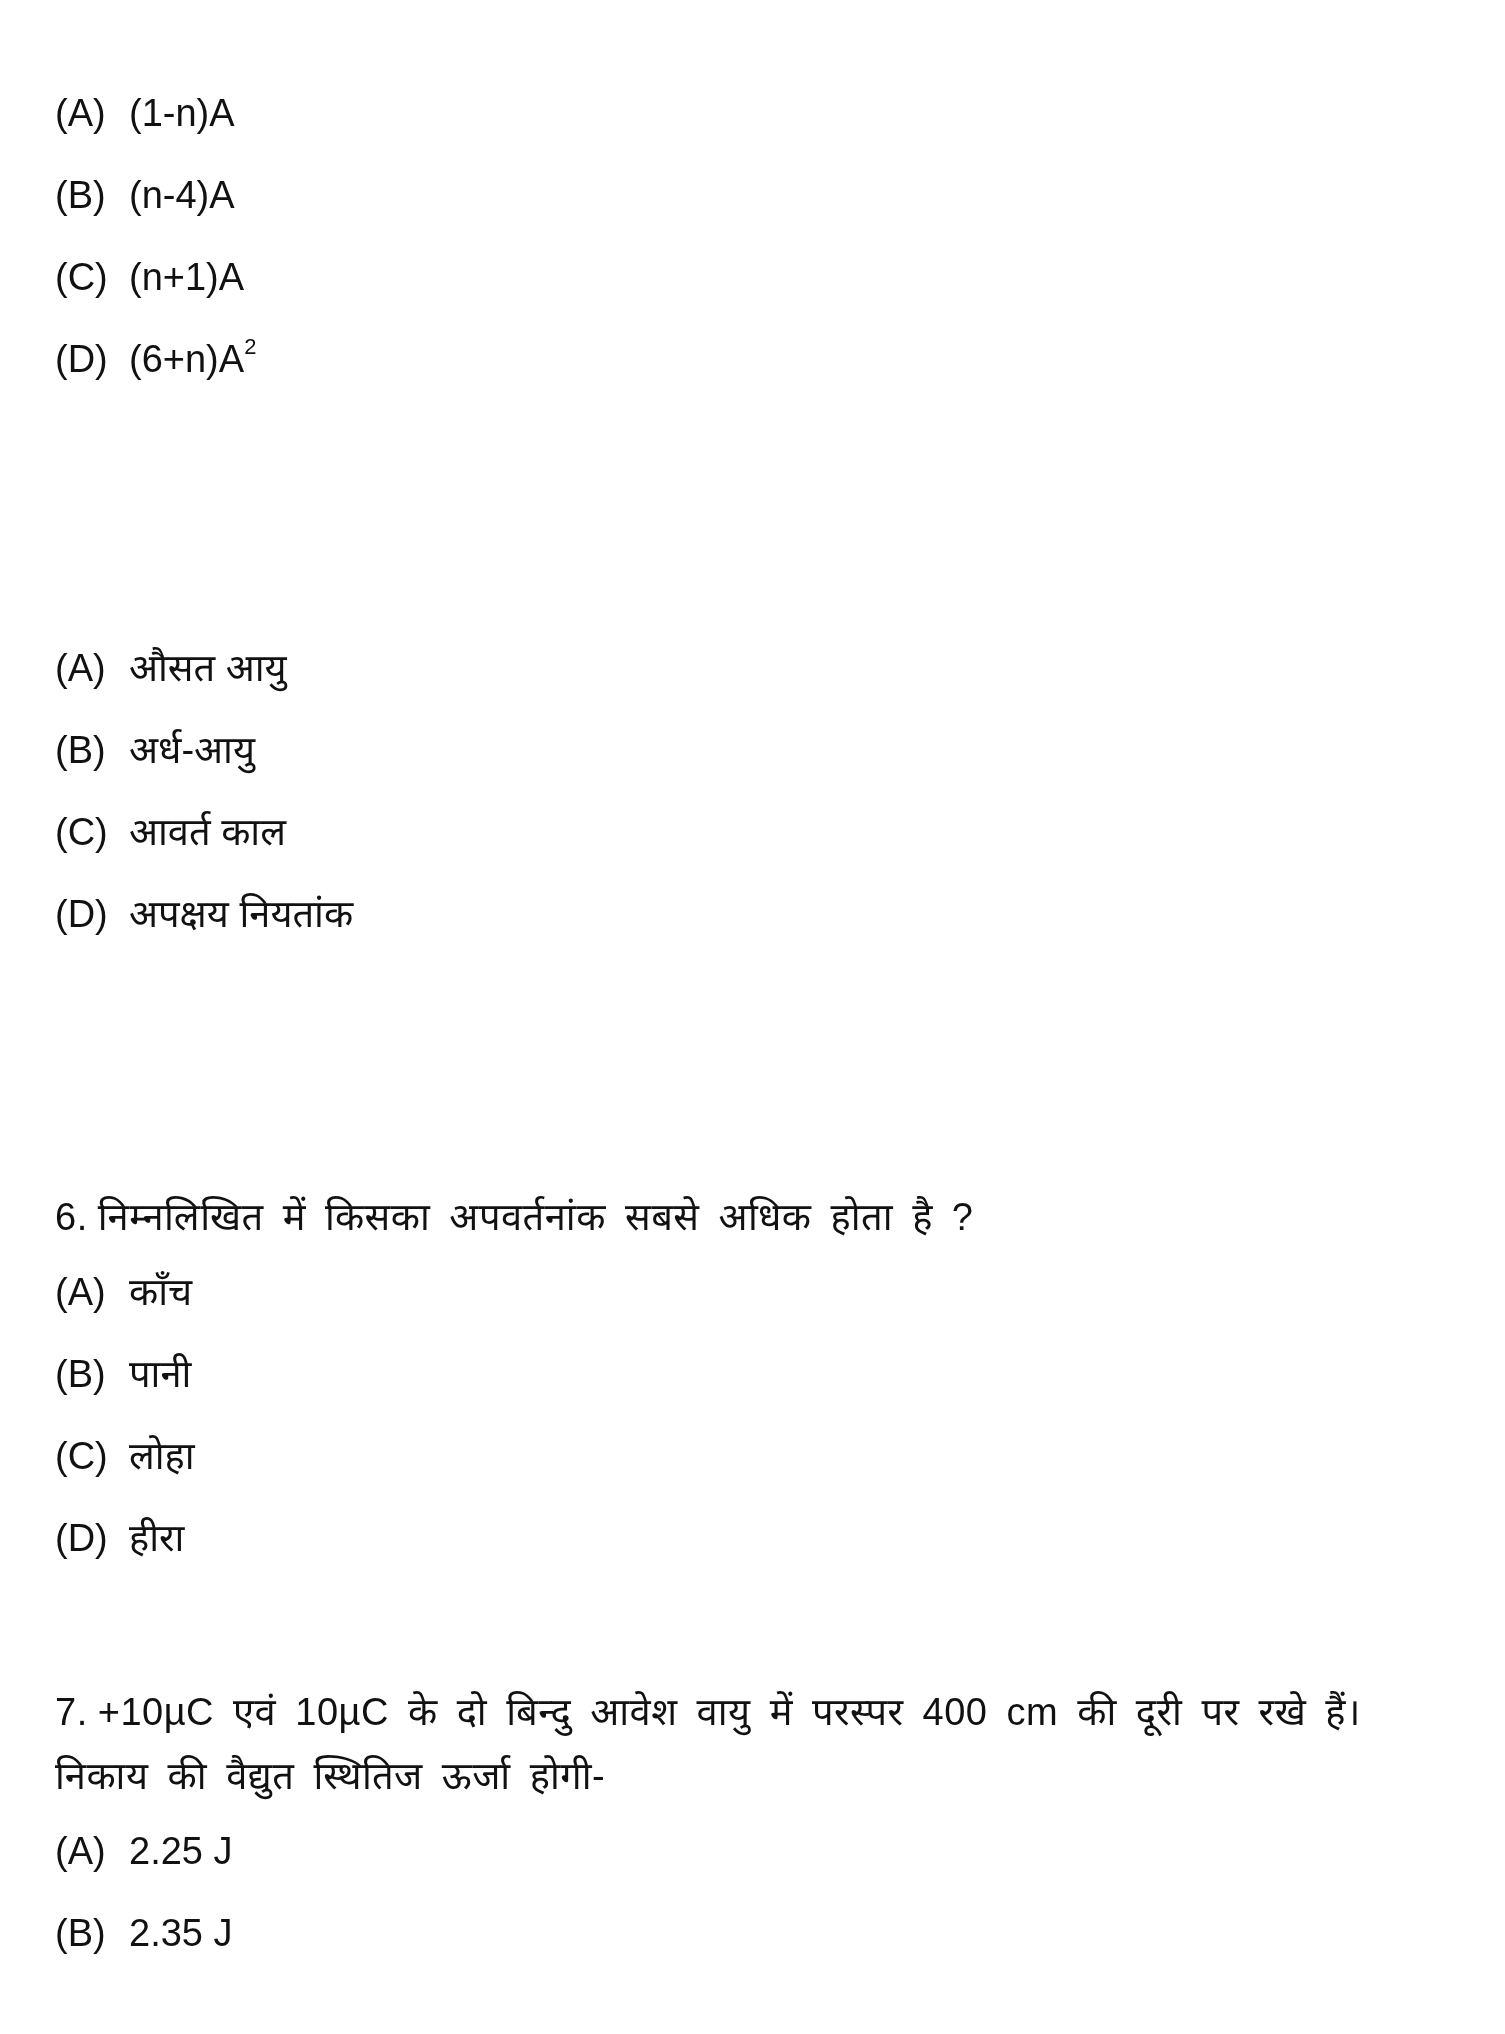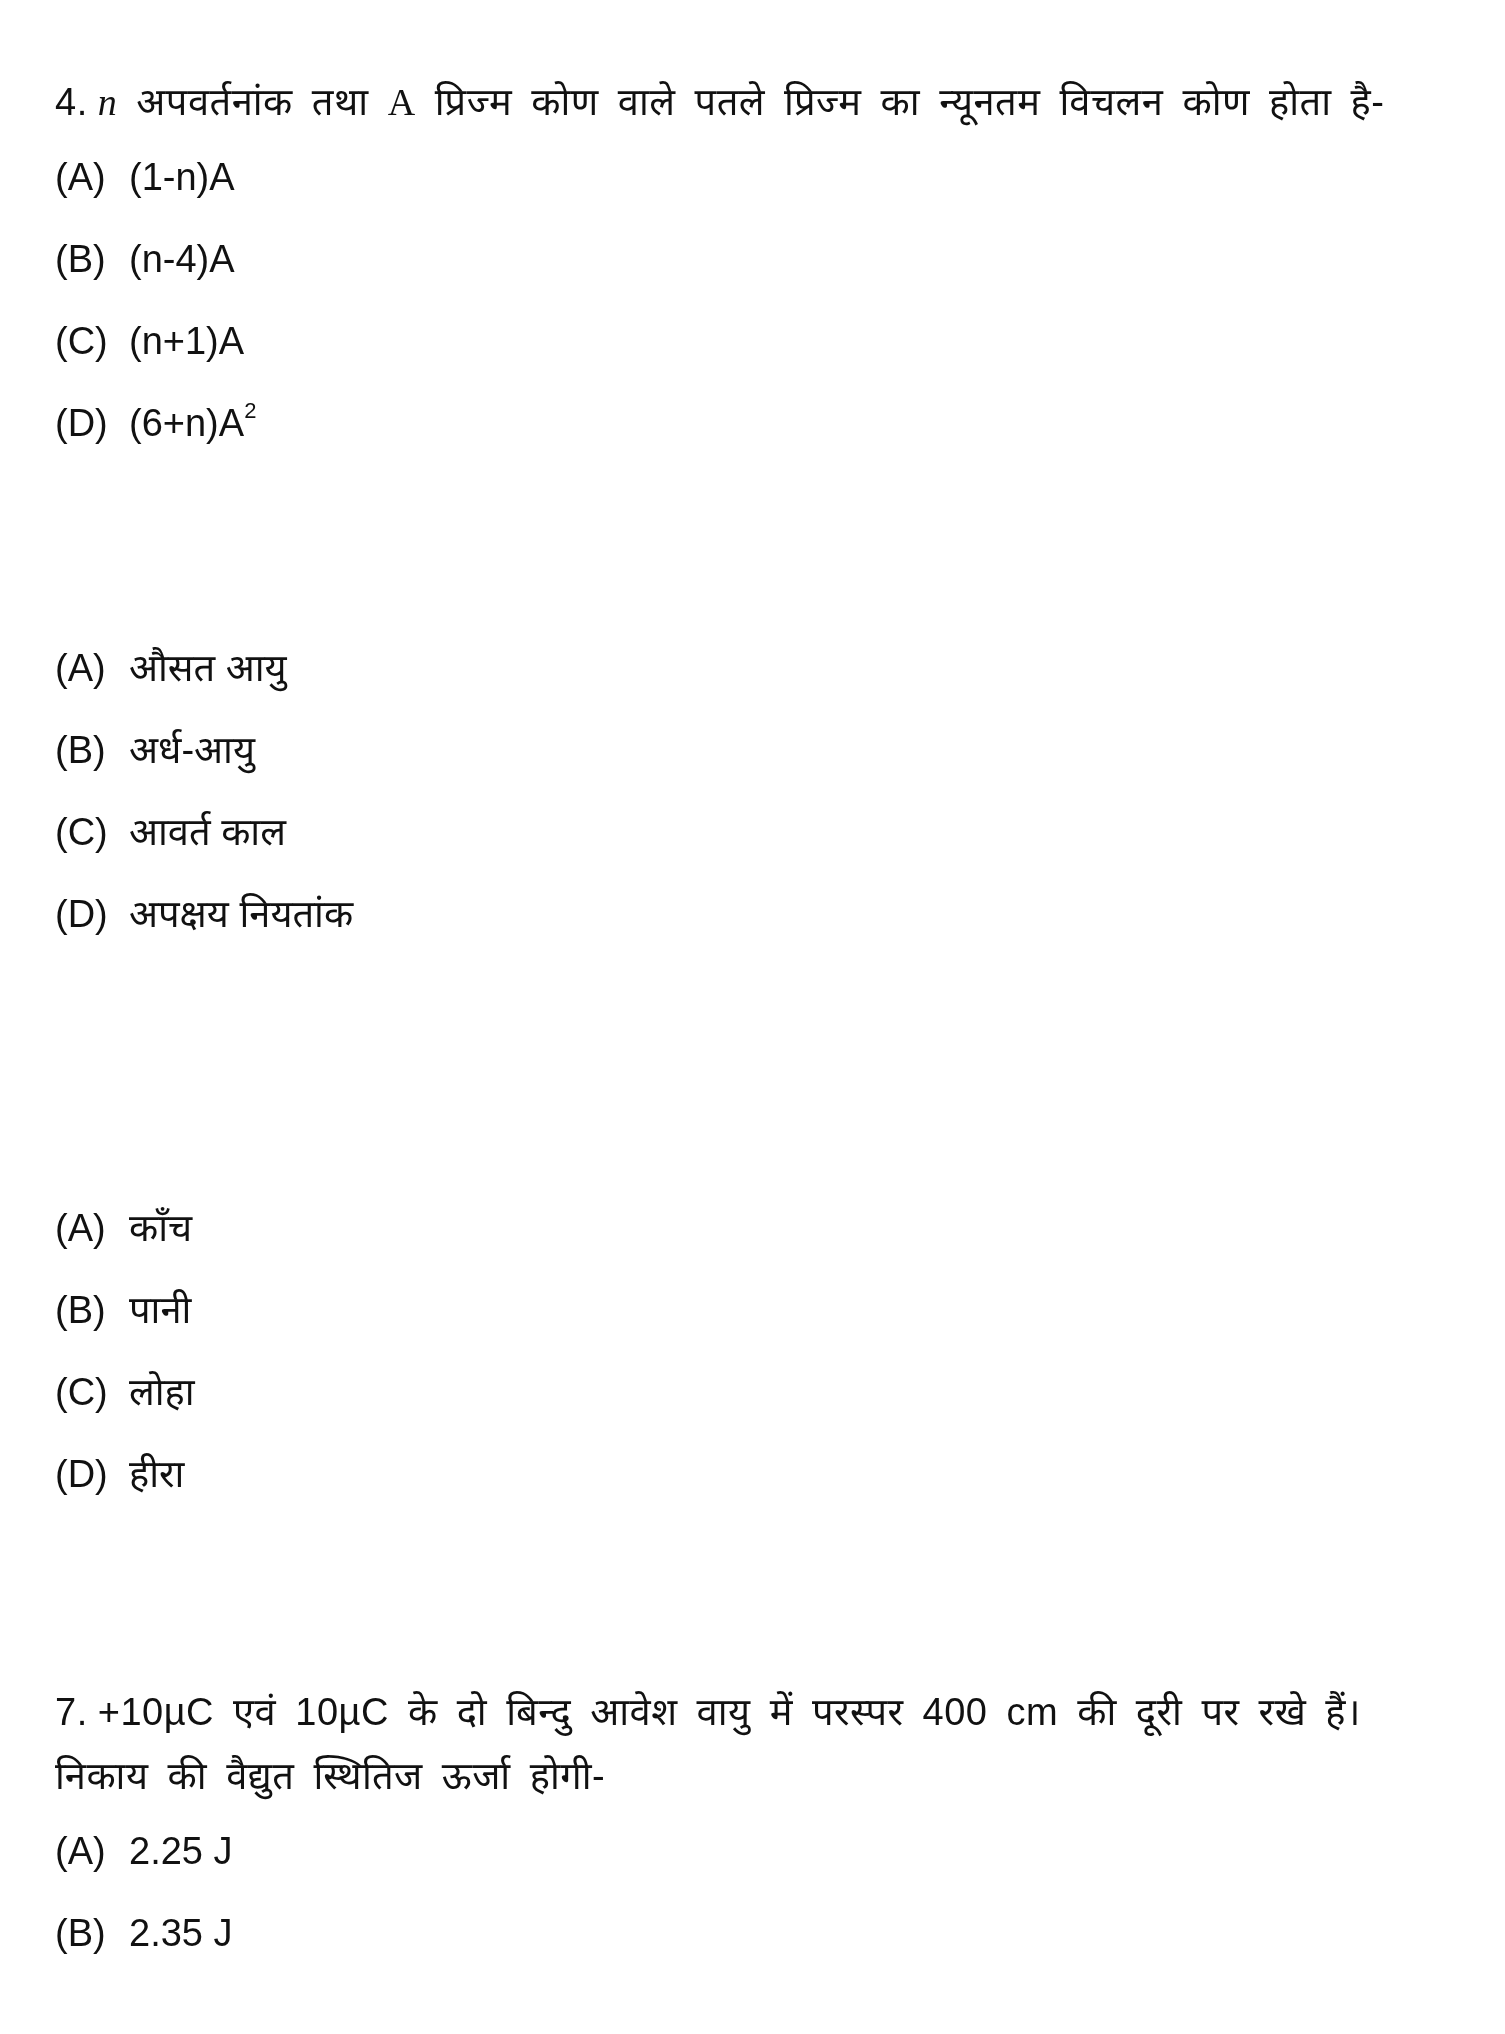--- a/index.html
+++ b/index.html
@@ -64,26 +64,20 @@
       vertical-align: 18px;
       line-height: 0;
     }
   </style>
 </head>
 <body>
 
 <div class="page">
 
   <section class="question" style="top: 70px;">
-    <p class="q-text">
-      <span class="q-number">4.</span><span class="var-italic">n</span>
-      <span>अपवर्तनांक तथा</span>
-      <span class="var-serif">A</span>
-      <span>प्रिज्म कोण वाले पतले प्रिज्म का न्यूनतम विचलन कोण होता है-</span>
-    </p>
     <ul class="options">
       <li class="option">
         <span class="opt-label">(A)</span>
         <span class="opt-text">(1-n)A</span>
       </li>
       <li class="option">
         <span class="opt-label">(B)</span>
         <span class="opt-text">(n-4)A</span>
       </li>
       <li class="option">
@@ -112,20 +106,23 @@
         <span class="opt-text">आवर्त काल</span>
       </li>
       <li class="option">
         <span class="opt-label">(D)</span>
         <span class="opt-text">अपक्षय नियतांक</span>
       </li>
     </ul>
   </section>
 
   <section class="question" style="top: 1185px;">
+    <p class="q-text">
+      <span class="q-number">6.</span><span>निम्नलिखित में किसका अपवर्तनांक सबसे अधिक होता है ?</span>
+    </p>
     <ul class="options">
       <li class="option">
         <span class="opt-label">(A)</span>
         <span class="opt-text">काँच</span>
       </li>
       <li class="option">
         <span class="opt-label">(B)</span>
         <span class="opt-text">पानी</span>
       </li>
       <li class="option">

